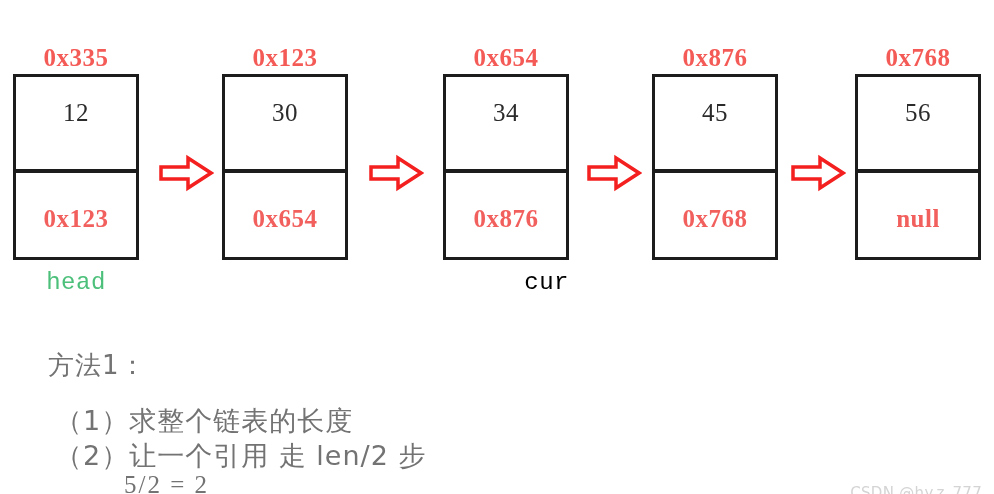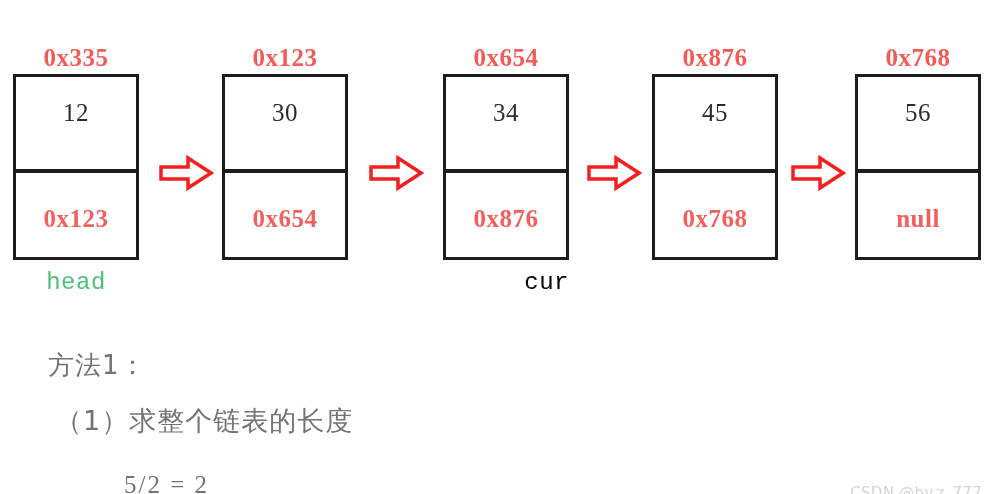--- a/index.html
+++ b/index.html
@@ -217,17 +217,18 @@
     </svg>
   </div>
   <div class="arrow" style="left:790px; top:137px;">
     <svg viewBox="0 0 56 40" xmlns="http://www.w3.org/2000/svg">
       <path d="M3 14 L30 14 L30 5 L53 20 L30 35 L30 26 L3 26 Z" fill="#ffffff" stroke="#f41f1f" stroke-width="3.5" stroke-linejoin="miter"></path>
     </svg>
   </div>
 
   <div class="note note-title" style="left:48px; top:332px;">方法1：</div>
   <div class="note note-line" style="left:55px; top:381px;margin-top:6px;">（1）求整个链表的长度</div>
+  <div class="note note-line" style="left:55px; top:422px;">（2）让一个引用 走 len/2 步</div>
   <div class="note note-sub" style="left:124px; top:455px;">5/2 = 2</div>
 
   <div class="watermark">CSDN @hy.z_777</div>
 
 </div>
 
 </body></html>

